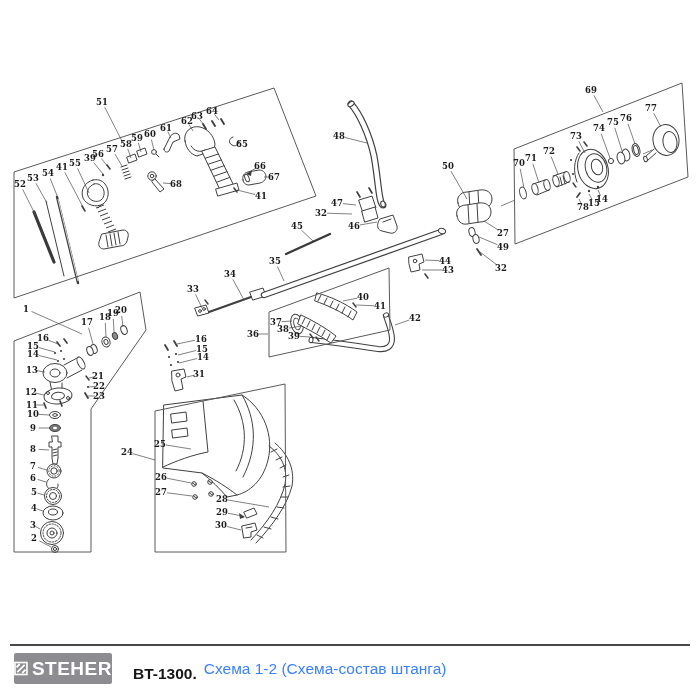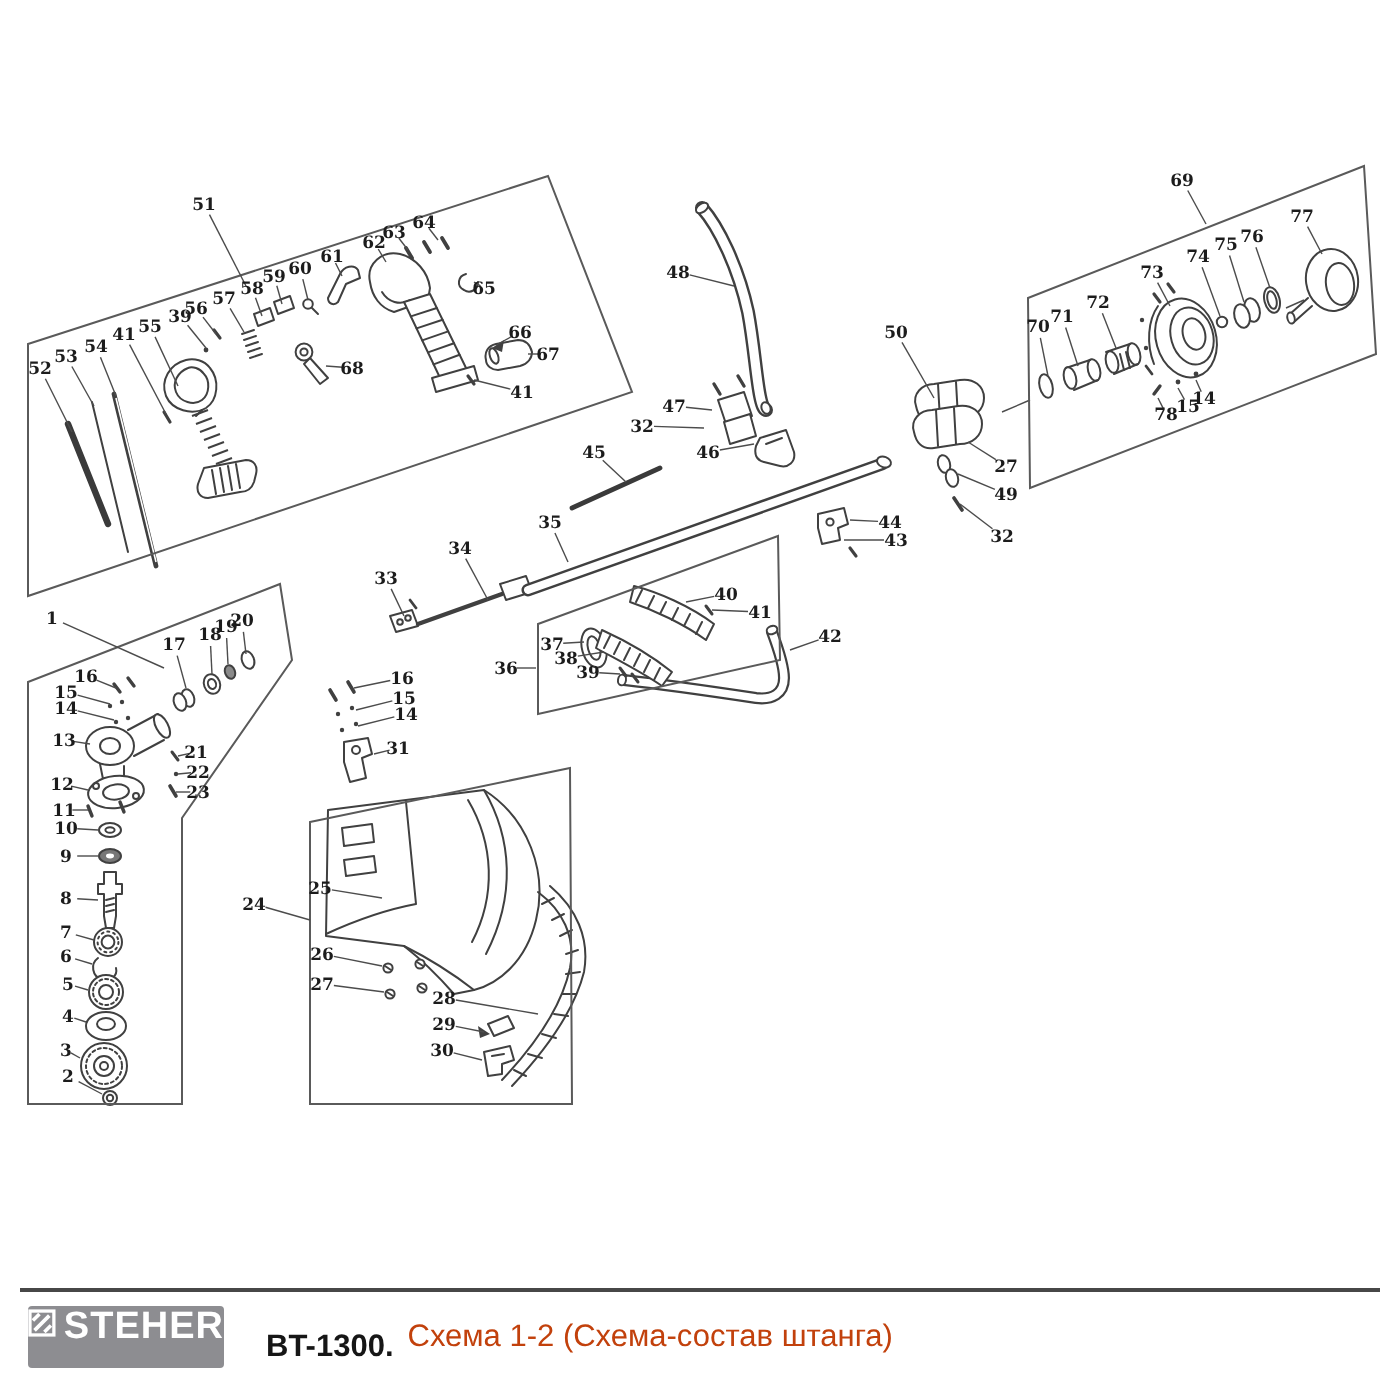--- a/index.html
+++ b/index.html
@@ -10,21 +10,21 @@
   .art{stroke:#404040;stroke-width:1;fill:none;stroke-linecap:round;stroke-linejoin:round;}
   .artw{stroke:#404040;stroke-width:1;fill:#ffffff;stroke-linecap:round;stroke-linejoin:round;}
   .pbox{fill:none;stroke:#5a5a5a;stroke-width:1;}
   .leader{stroke:#4c4c4c;stroke-width:0.7;}
   .plabel{font-family:"DejaVu Serif",serif;font-size:8.5px;font-weight:bold;fill:#1c1c1c;
           text-anchor:middle;}
   
   .footer{position:absolute;left:0;top:644px;width:700px;height:56px;background:#fff;}
   .footer-rule{position:absolute;left:10px;top:0;width:680px;height:2px;background:#474747;}
   .logo-box{position:absolute;left:14px;top:9px;width:98px;height:31px;border-radius:2px;
-            display:flex;align-items:flex-start;justify-content:center;gap:4px;}
+            display:flex;align-items:center;justify-content:center;gap:4px;}
   .logo-text{color:#fff;font-weight:bold;font-size:19px;letter-spacing:0.5px;
              font-family:"Liberation Sans",sans-serif;}
   .caption{position:absolute;left:133px;top:0;height:49px;display:flex;align-items:center;gap:7px;white-space:nowrap;}
   .model{font-weight:bold;font-size:15.5px;margin-top:11px;}
   .subtitle{font-size:15.5px;}
 </style>
 </head>
 <body>
 
 <div class="stage">
@@ -598,17 +598,17 @@
     <svg width="17" height="17" viewBox="0 0 17 17">
       <rect x="1.2" y="1.2" width="14.6" height="14.6" fill="none" stroke="#fff" stroke-width="2"></rect>
       <line x1="4" y1="13" x2="13" y2="4" stroke="#fff" stroke-width="2.2"></line>
       <line x1="3" y1="7" x2="7" y2="3" stroke="#fff" stroke-width="2.2"></line>
       <line x1="10" y1="14" x2="14" y2="10" stroke="#fff" stroke-width="2.2"></line>
     </svg>
     <span class="logo-text" style="color: rgb(255, 255, 255);">STEHER</span>
   </div>
   <div class="caption">
     <span class="model" id="model-text" style="color: rgb(22, 22, 22);">BT-1300.</span>
-    <span class="subtitle" id="subtitle-text" style="color: #c2410c;">Схема 1-2 (Схема-состав штанга)</span>
+    <span class="subtitle" id="subtitle-text" style="color: #3b82f6;">Схема 1-2 (Схема-состав штанга)</span>
   </div>
 </div>
 
 </div>
 
 </body></html>

